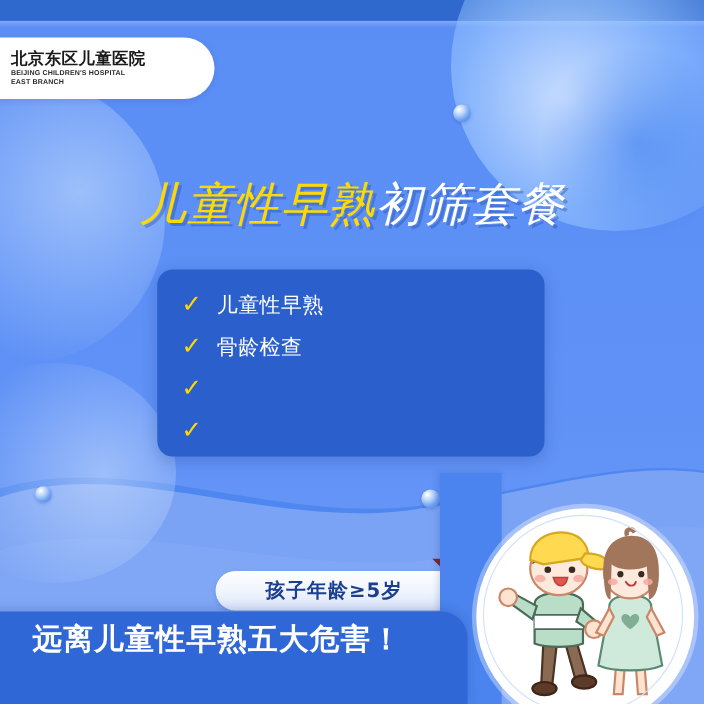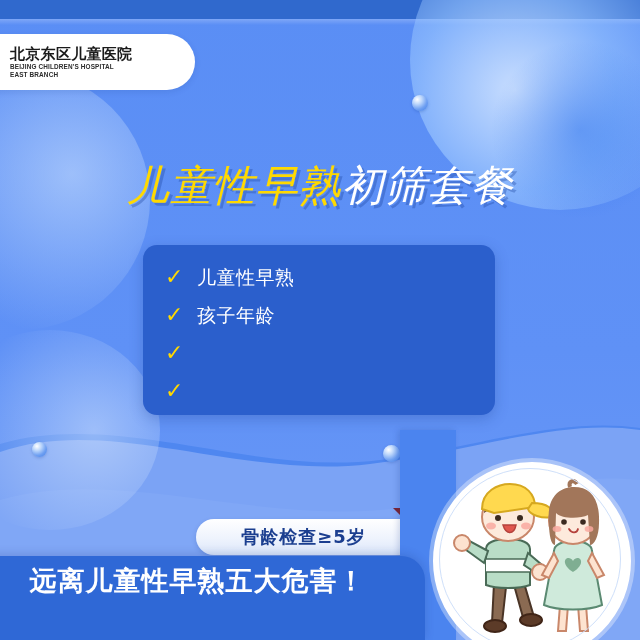--- a/index.html
+++ b/index.html
@@ -124,33 +124,33 @@
     <span class="y">儿童性早熟</span><span class="w">初筛套餐</span>
   </div>
 
   <div class="card">
     <div class="row">
       <span class="check">✓</span>
       <span class="row-label">儿童性早熟</span>
     </div>
     <div class="row">
       <span class="check">✓</span>
-      <span class="row-label">孩子年龄</span>
+      <span class="row-label">骨龄检查</span>
     </div>
     <div class="row">
       <span class="check">✓</span>
     </div>
     <div class="row">
       <span class="check">✓</span>
     </div>
   </div>
 
   <div class="ribbon-fold"></div>
   <div class="age-ribbon">
-    <span class="age-label">骨龄检查≥5岁</span>
+    <span class="age-label">孩子年龄≥5岁</span>
   </div>
   <div class="vband"></div>
 
   <div class="bottom-banner"></div>
   <div class="bottom-text">
     <span>远离儿童性早熟五大危害！</span>
   </div>
 
   <div class="kids-circle">
     <svg class="kids-svg" width="192" height="192" viewBox="0 0 192 192">

